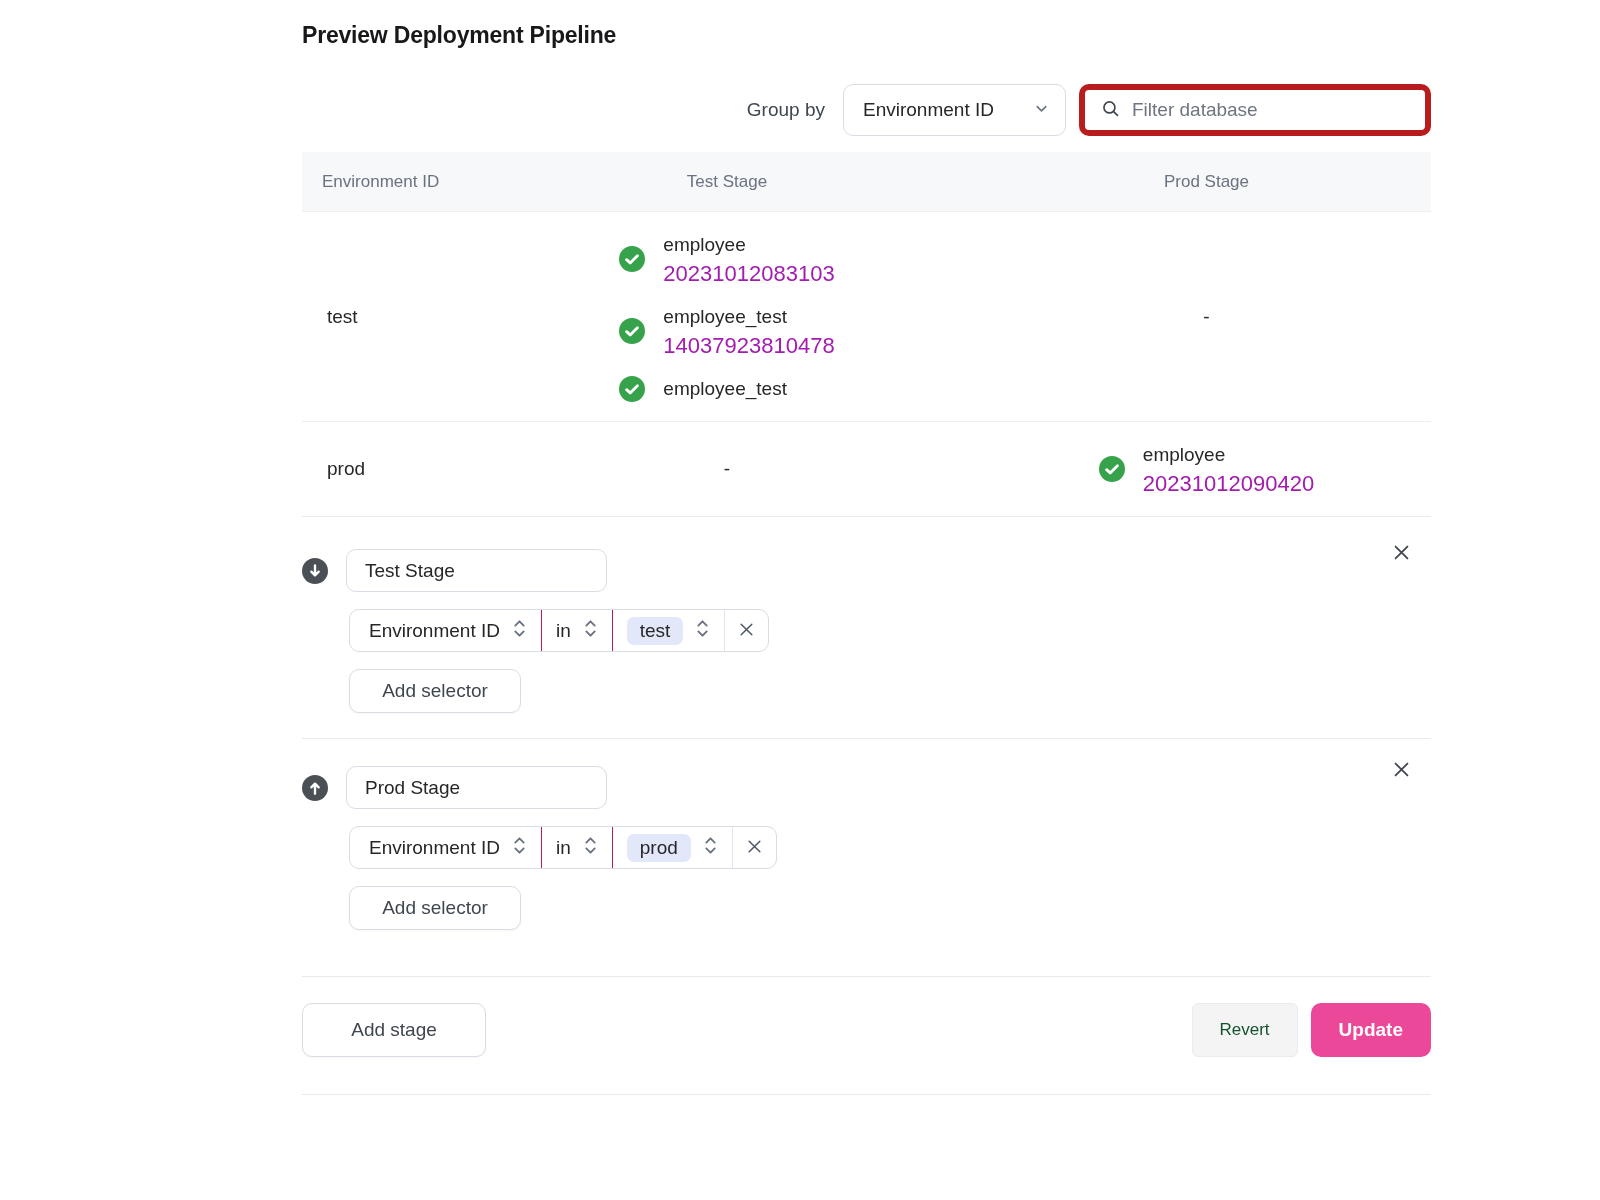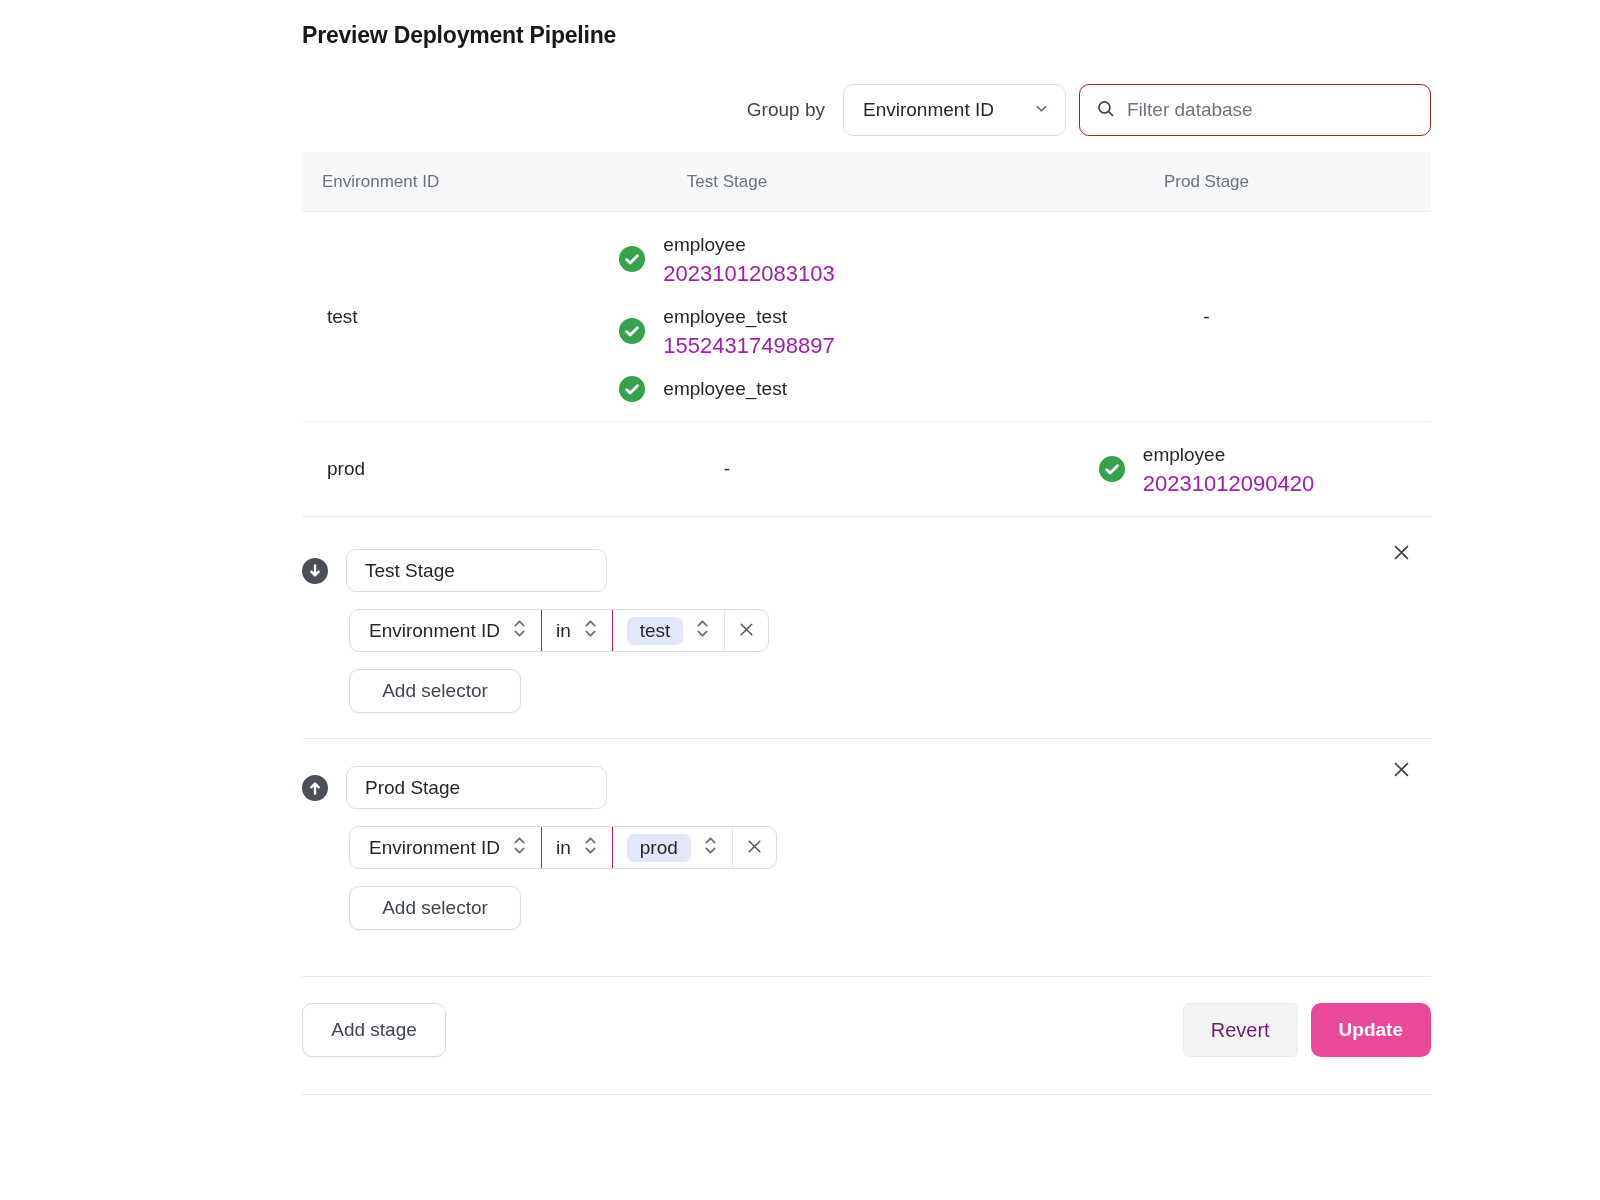--- a/index.html
+++ b/index.html
@@ -7,21 +7,21 @@
     font-family:"Liberation Sans", sans-serif; color:#27272a; }
   .content { position:relative; margin-left:302px; width:1129px; }
 
   
   .page-title { padding-top:22px; font-size:23px; font-weight:700; color:#18181b; letter-spacing:-0.2px; }
   .toolbar { margin-top:35px; display:flex; align-items:center; justify-content:flex-end; height:52px; }
   .group-by-label { font-size:19px; color:#3f4650; margin-right:18px; }
   .select { width:223px; height:52px; border:1px solid #d9dce3; border-radius:10px;
     display:flex; align-items:center; justify-content:space-between;
     padding:0 16px 0 19px; font-size:19px; color:#27272a; background:#fff; cursor:pointer; }
-  .searchbox { width:352px; height:52px; border:1px solid #b91c1c; border-radius:10px;
+  .searchbox { width:352px; height:52px; border:6px solid #b91c1c; border-radius:10px;
     display:flex; align-items:center; padding:0 16px; gap:12px; margin-left:13px; background:#fff; }
   .searchbox input { border:none; outline:none; flex:1; font-size:19px; color:#27272a;
     font-family:"Liberation Sans", sans-serif; background:transparent; }
   .searchbox input::placeholder { color:#6f7580; }
 
   
   .ptable { margin-top:16px; border-bottom:1px solid #e9eaec; }
   .prow { display:grid; grid-template-columns:170px 510px 449px; align-items:center; }
   .phead { height:59px; background:#f7f8fa; color:#6b7280; font-size:17px; font-weight:500; }
   .phead .c1 { padding-left:20px; }
@@ -65,25 +65,25 @@
   .add-selector { display:block; margin:17px 0 0 47px; width:172px; height:44px; background:#fff;
     border:1px solid #d9dce3; border-radius:10px; font-size:19px; color:#3f4650;
     box-shadow:0 1px 2px rgba(0,0,0,0.04); }
 
   .divider { border:none; border-top:1px solid #e9eaec; }
   .div-1 { margin-top:25px; }
   .div-2 { margin-top:46px; }
   .div-bottom { margin-top:37px; }
 
   .footer { margin-top:26px; display:flex; justify-content:space-between; align-items:center; }
-  .add-stage { width:144px; height:54px; background:#fff; border:1px solid #d9dce3; border-radius:10px;
+  .add-stage { width:184px; height:54px; background:#fff; border:1px solid #d9dce3; border-radius:10px;
     font-size:19px; color:#3f4650; box-shadow:0 1px 2px rgba(0,0,0,0.04); }
   .footer-right { display:flex; gap:13px; }
   .revert { height:54px; padding:0 27px; background:#f4f4f5; border:1px solid #ebebed; border-radius:6px;
-    color:#701a75; font-size:20px; }
+    color:#14532d; font-size:17px; }
   .update { height:54px; padding:0 28px; background:#ec4899; border:none; border-radius:10px;
     color:#ffffff; font-size:19px; font-weight:600; }
 </style>
 </head>
 <body>
 
 <div class="content">
 
   <h1 class="page-title">Preview Deployment Pipeline</h1>
 
@@ -133,21 +133,21 @@
           </div>
           <div class="deploy-item">
             <span class="badge">
               <svg viewBox="0 0 24 24" width="26" height="26">
                   <circle cx="12" cy="12" r="12" fill="#37a24c"></circle>
                   <path d="M7 12.6l3.3 3L17 9" stroke="#fff" stroke-width="2.6" fill="none" stroke-linecap="round" stroke-linejoin="round"></path>
                 </svg>
             </span>
             <div class="deploy-text">
               <div class="name">employee_test</div>
-              <div class="ts">15524317498897</div>
+              <div class="ts">14037923810478</div>
             </div>
           </div>
           <div class="deploy-item">
             <span class="badge">
               <svg viewBox="0 0 24 24" width="26" height="26">
                   <circle cx="12" cy="12" r="12" fill="#37a24c"></circle>
                   <path d="M7 12.6l3.3 3L17 9" stroke="#fff" stroke-width="2.6" fill="none" stroke-linecap="round" stroke-linejoin="round"></path>
                 </svg>
             </span>
             <div class="deploy-text">

